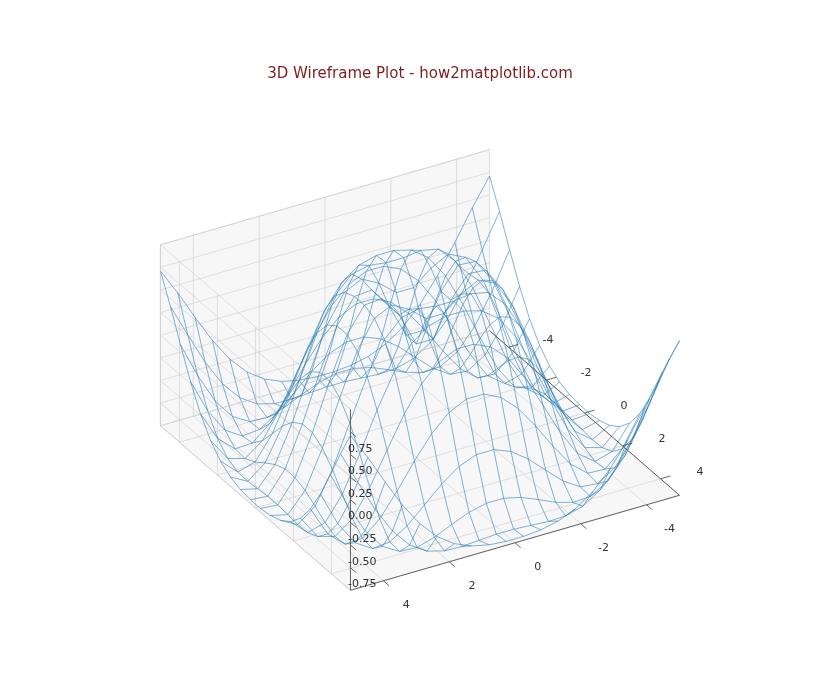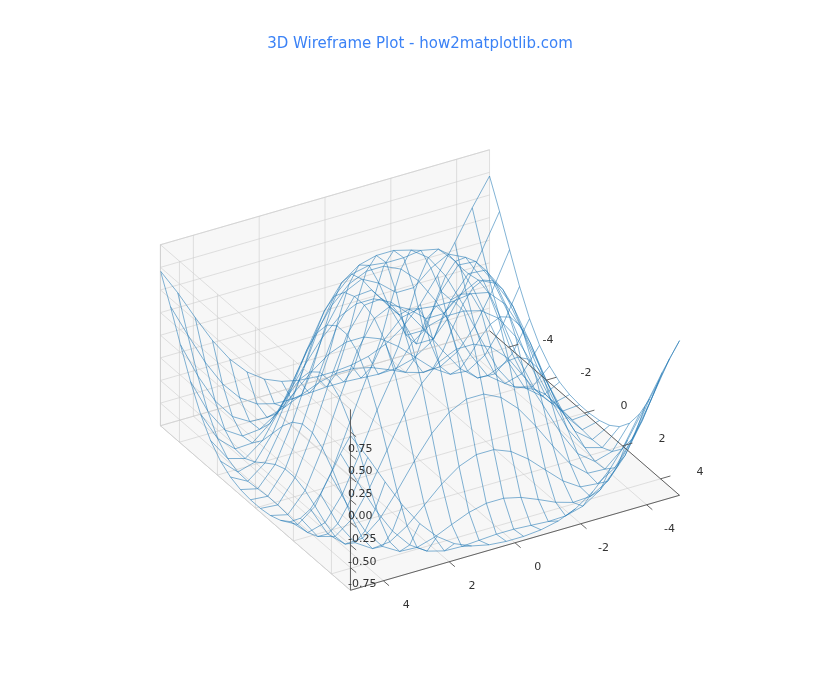--- a/index.html
+++ b/index.html
@@ -11,26 +11,26 @@
     font-family: "DejaVu Sans", Arial, sans-serif;
     overflow: hidden;
   }
   .figure {
     position: relative;
     width: 840px;
     height: 700px;
   }
   .title {
     position: absolute;
-    top: 34px;
+    top: 64px;
     left: 0;
     width: 840px;
     text-align: center;
     font-size: 15px;
-    color: #3b82f6;
+    color: #7f1d1d;
   }
   .plot-area {
     position: absolute;
     top: 90px;
     left: 90px;
     width: 660px;
     height: 560px;
   }
   svg { display: block; }
   .pane { fill: #f7f7f7; stroke: #cccccc; stroke-width: 0.6; }

